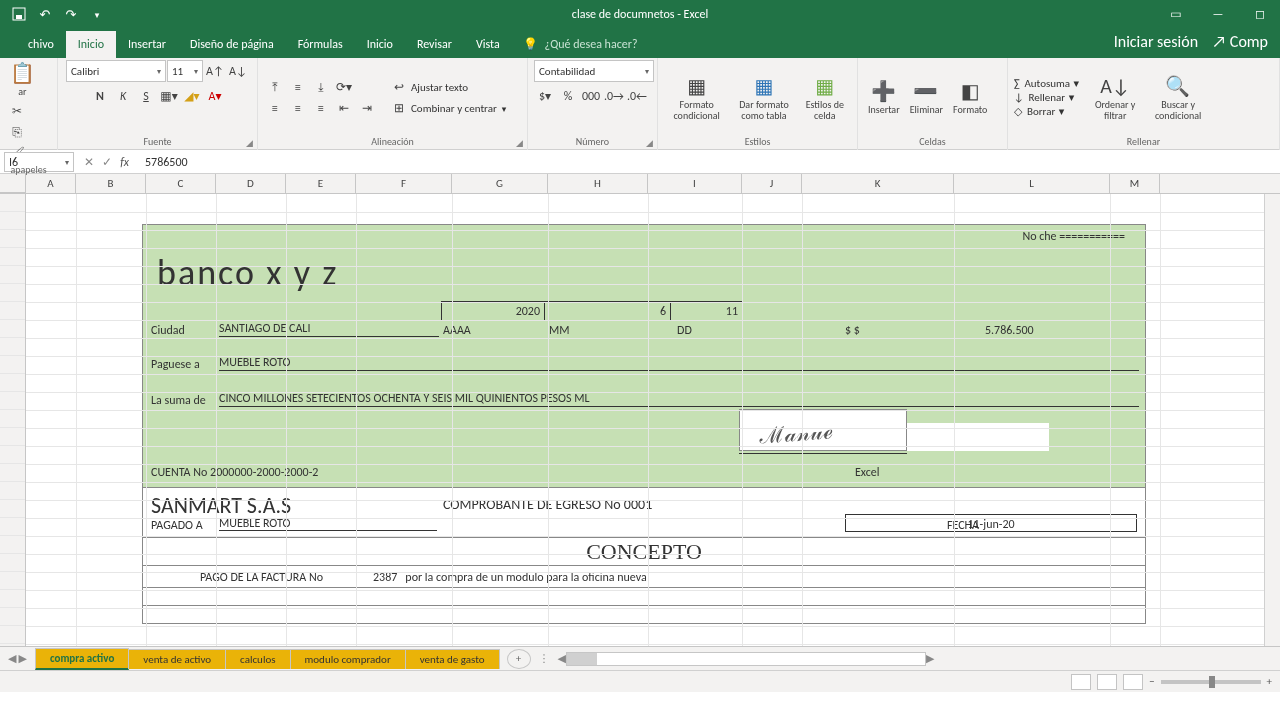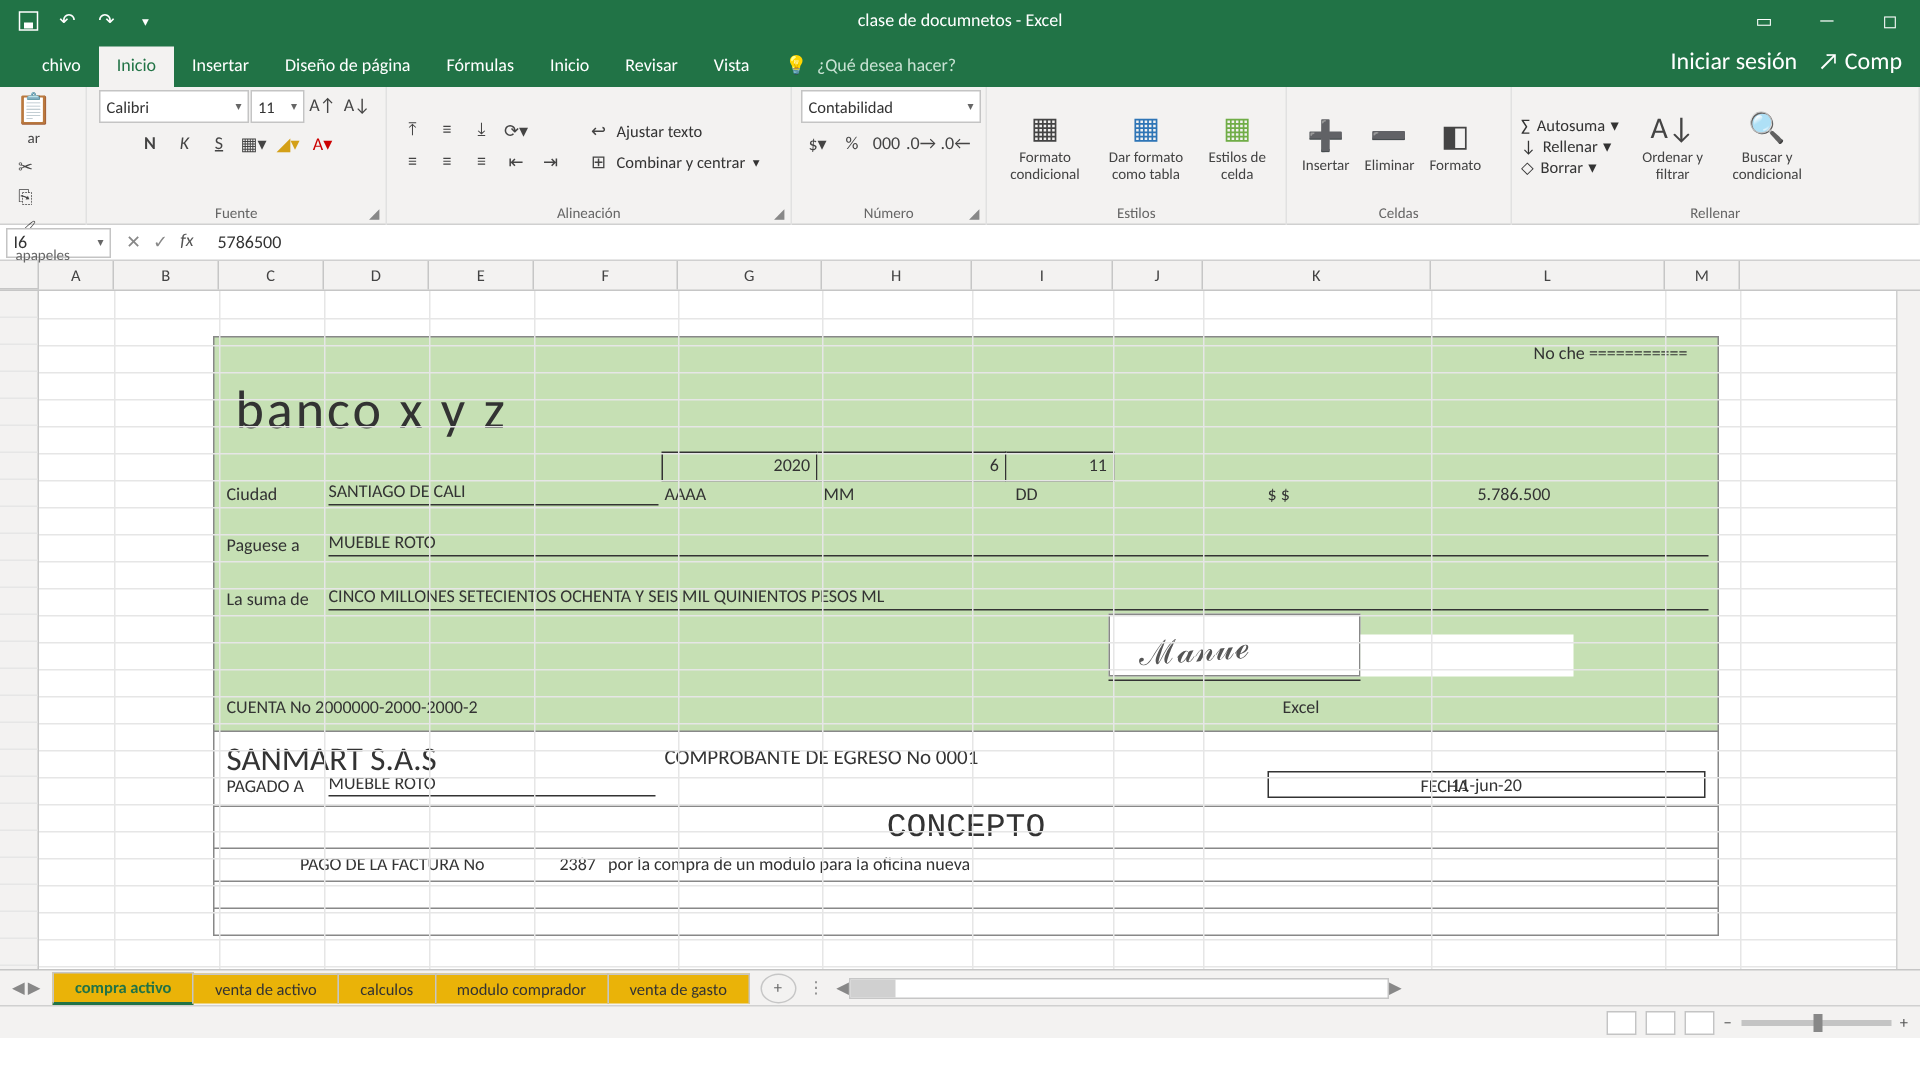--- a/index.html
+++ b/index.html
@@ -45,21 +45,21 @@
 .gridline-h{position:absolute;left:0;right:0;height:1px;background:#e6e6e6}
 .cheque{position:absolute;left:116px;top:30px;width:1004px;height:264px;background:#c6e0b4;border:1px solid #888}
 .cheque .no-che{position:absolute;right:20px;top:4px;font-size:12px;font-family:Calibri}
 .cheque .bank{position:absolute;left:14px;top:26px;font-size:36px;font-family:Calibri;letter-spacing:2px}
 .cheque .date-boxes{position:absolute;left:298px;top:76px;display:flex}
 .cheque .dbox{border:1px solid #333;height:20px;text-align:right;padding:0 4px;font-size:12px;background:#c6e0b4;display:flex;align-items:center;justify-content:flex-end}
 .cheque .lbl{position:absolute;font-size:12px;font-family:Calibri}
 .cheque .uline{position:absolute;border-bottom:1px solid #333;font-size:12px;padding-bottom:1px}
 .comprobante{position:absolute;left:116px;top:294px;width:1004px}
 .comp-head{height:50px;border:1px solid #888;border-top:none;padding:4px 8px;position:relative;background:#fff}
-.comp-concept{height:28px;border:1px solid #888;border-top:none;display:flex;align-items:center;justify-content:center;font-size:22px;font-family:Liberation Mono, monospace;background:#fff}
+.comp-concept{height:28px;border:1px solid #888;border-top:none;display:flex;align-items:center;justify-content:center;font-size:22px;font-family:Liberation Serif, serif;background:#fff}
 .comp-desc{height:22px;border:1px solid #888;border-top:none;padding:0 8px;display:flex;align-items:center;font-size:12px;background:#fff}
 .comp-blank{height:18px;border:1px solid #888;border-top:none;background:#fff}
 .sheettabs{height:24px;display:flex;align-items:center;background:#f3f2f1;border-top:1px solid #c6c6c6;font-size:11px}
 .nav-arrows{display:flex;gap:2px;padding:0 8px;color:#888}
 .nav-arrows span{cursor:pointer}
 .sheet-tab{padding:3px 14px;border:1px solid #c6c6c6;border-bottom:none;background:#eab308;cursor:pointer;margin-right:-1px}
 .sheet-tab.active{border-bottom:2px solid #217346;color:#217346;font-weight:600}
 .new-sheet{width:24px;height:20px;border:1px solid #c6c6c6;border-radius:50%;display:flex;align-items:center;justify-content:center;margin-left:8px;cursor:pointer;color:#666}
 .hscroll{flex:1;display:flex;align-items:center;padding:0 8px}
 .hscroll-bar{height:14px;border:1px solid #c6c6c6;background:#fff;width:360px;position:relative}

